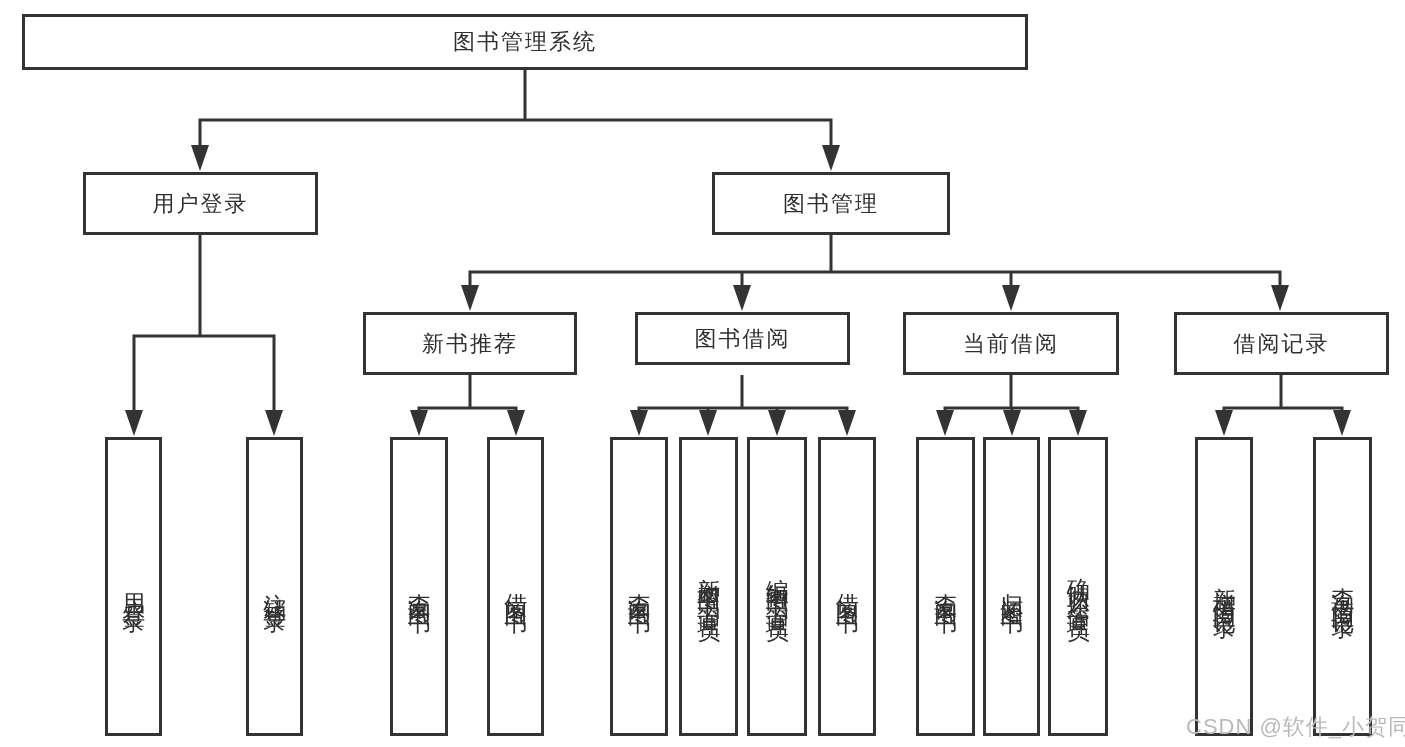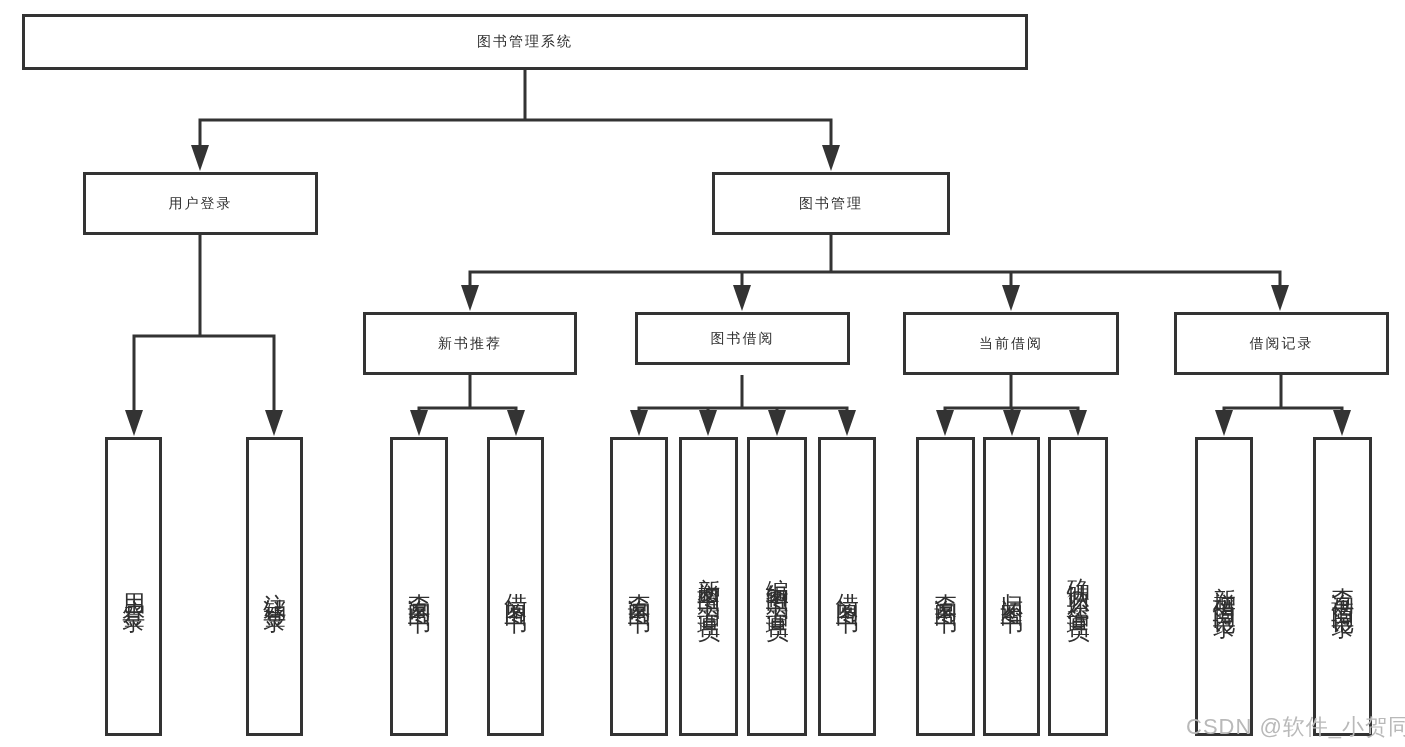--- a/index.html
+++ b/index.html
@@ -7,21 +7,21 @@
   .canvas {
     position:relative; width:1405px; height:747px; background:#ffffff;
     overflow:hidden;
     font-family:"Liberation Sans","DejaVu Sans",sans-serif;
     color:var(--text,#2f2f2f);
   }
   svg.wires { position:absolute; left:0; top:0; width:1405px; height:747px; }
   .box {
     position:absolute; border:3px solid var(--line,#333333); background:#ffffff;
     display:flex; align-items:center; justify-content:center;
-    font-size:14px; letter-spacing:2px; white-space:nowrap;
+    font-size:22px; letter-spacing:2px; white-space:nowrap;
   }
   .vbox {
     position:absolute; top:437px; height:299px;
     border:3px solid var(--line,#333333); background:#ffffff;
     display:flex; align-items:center; justify-content:center;
     font-size:23px;
   }
   .vbox span {
     writing-mode:vertical-rl; text-orientation:mixed;
     letter-spacing:6px; line-height:1.1; white-space:nowrap;

